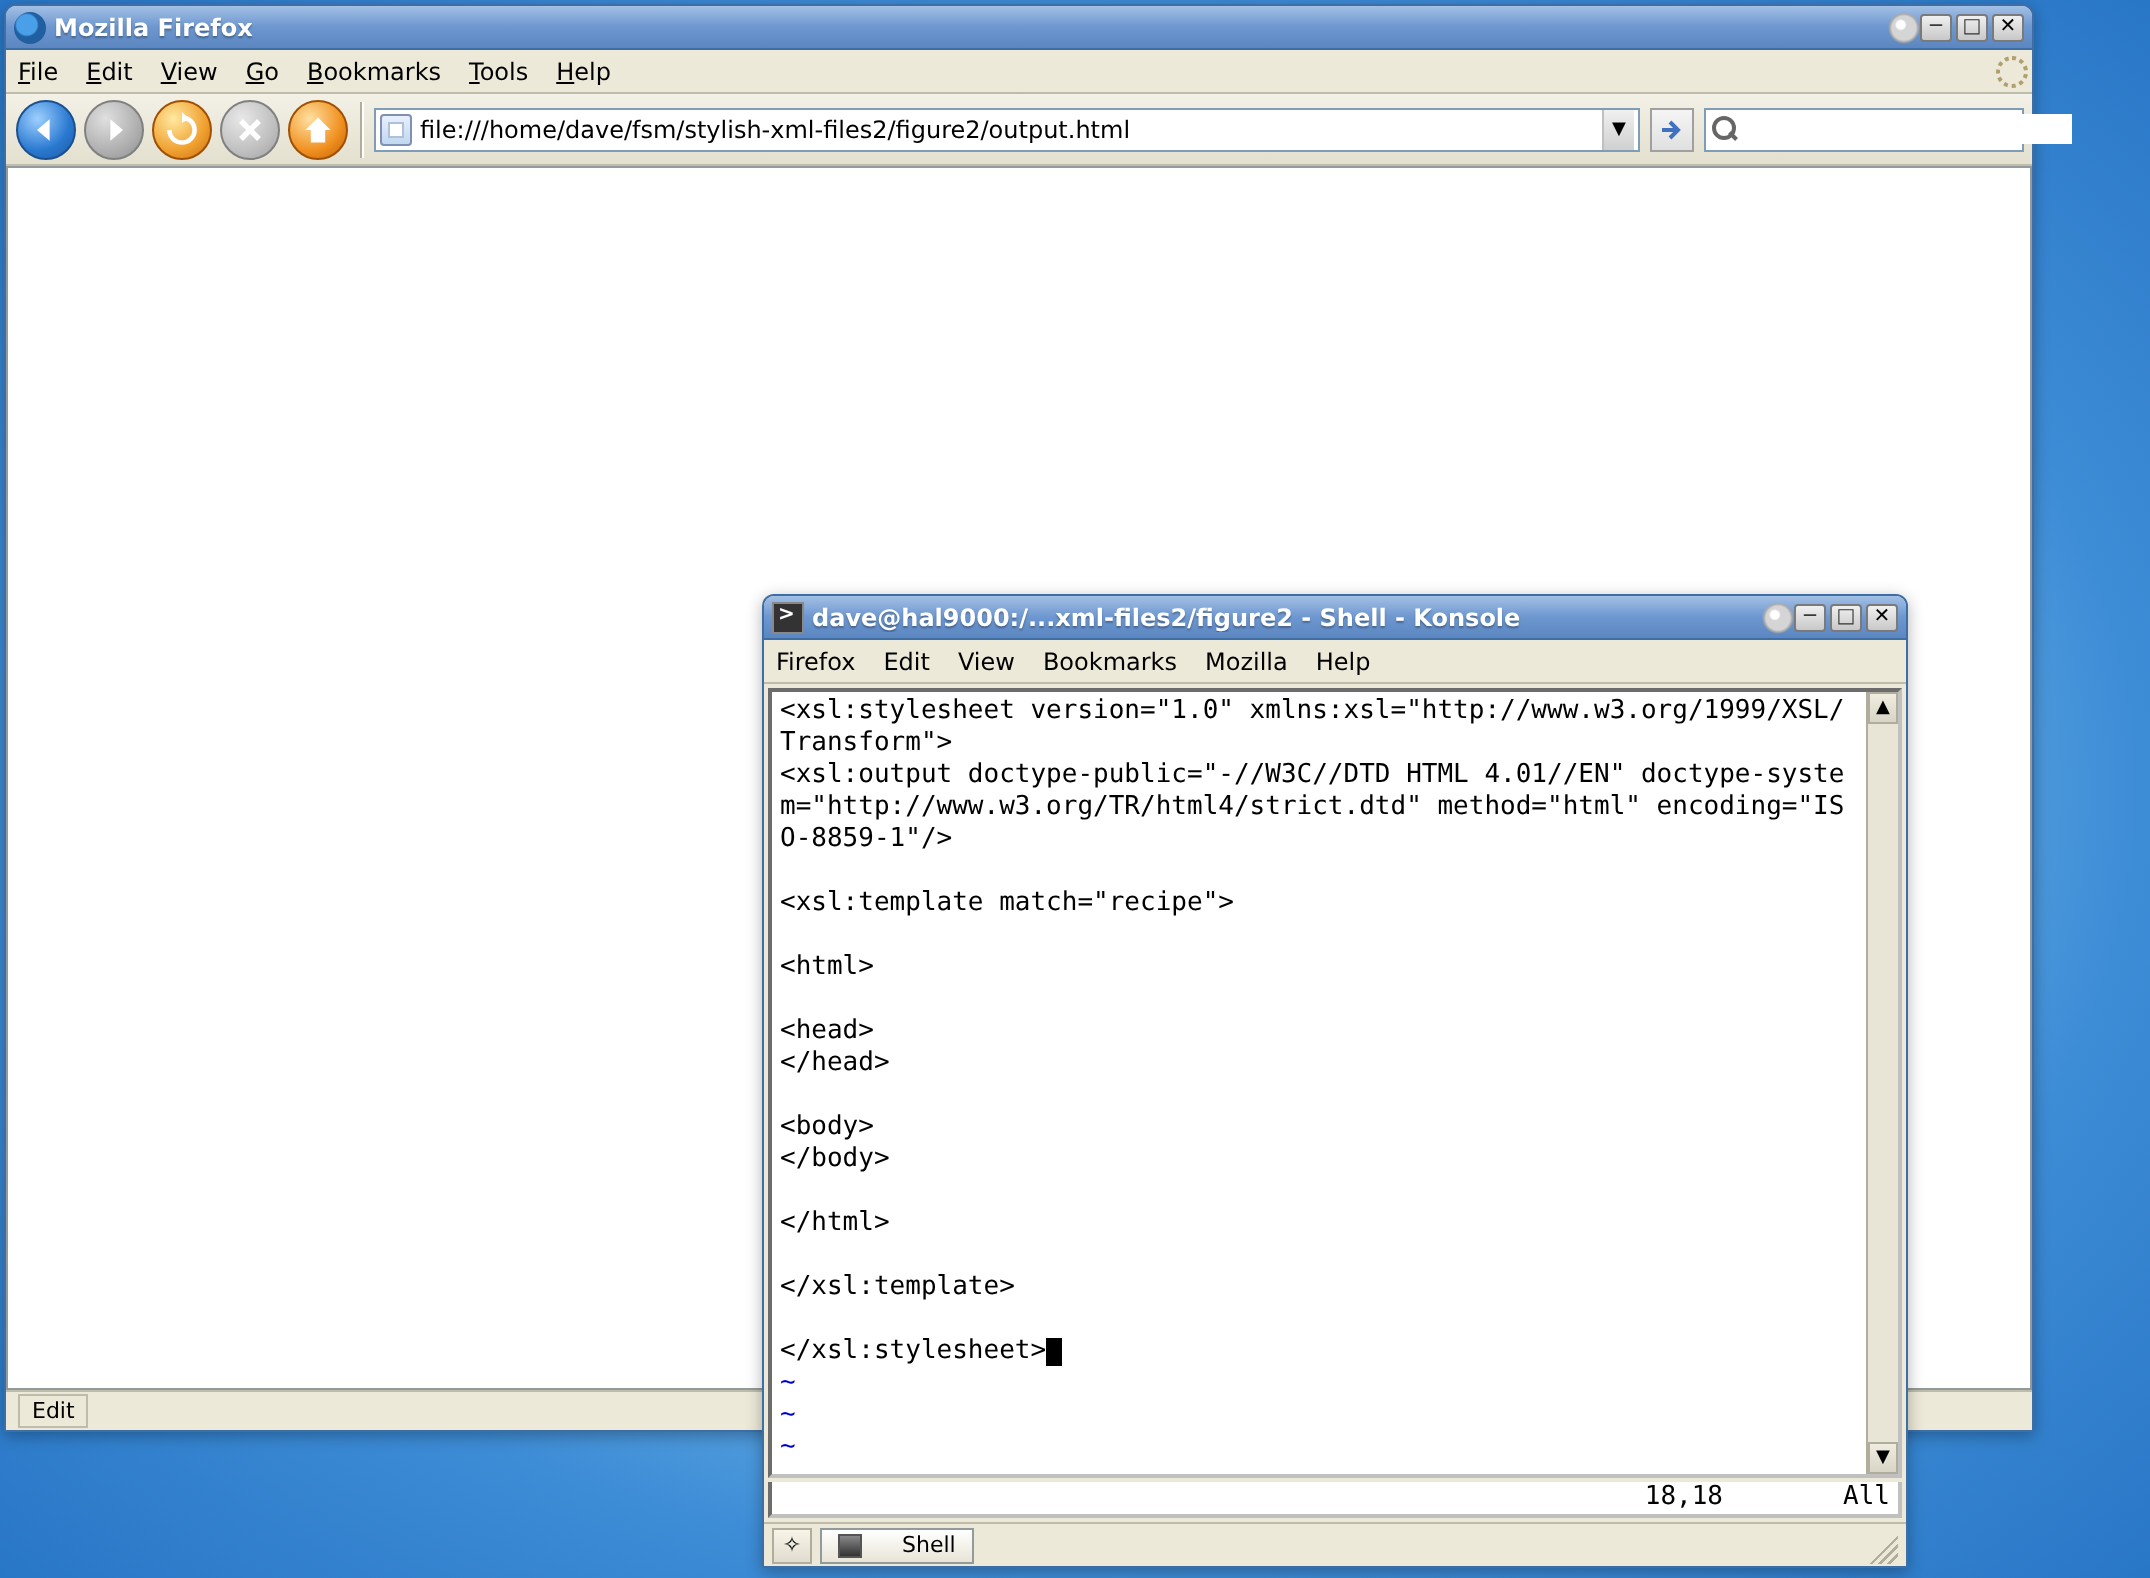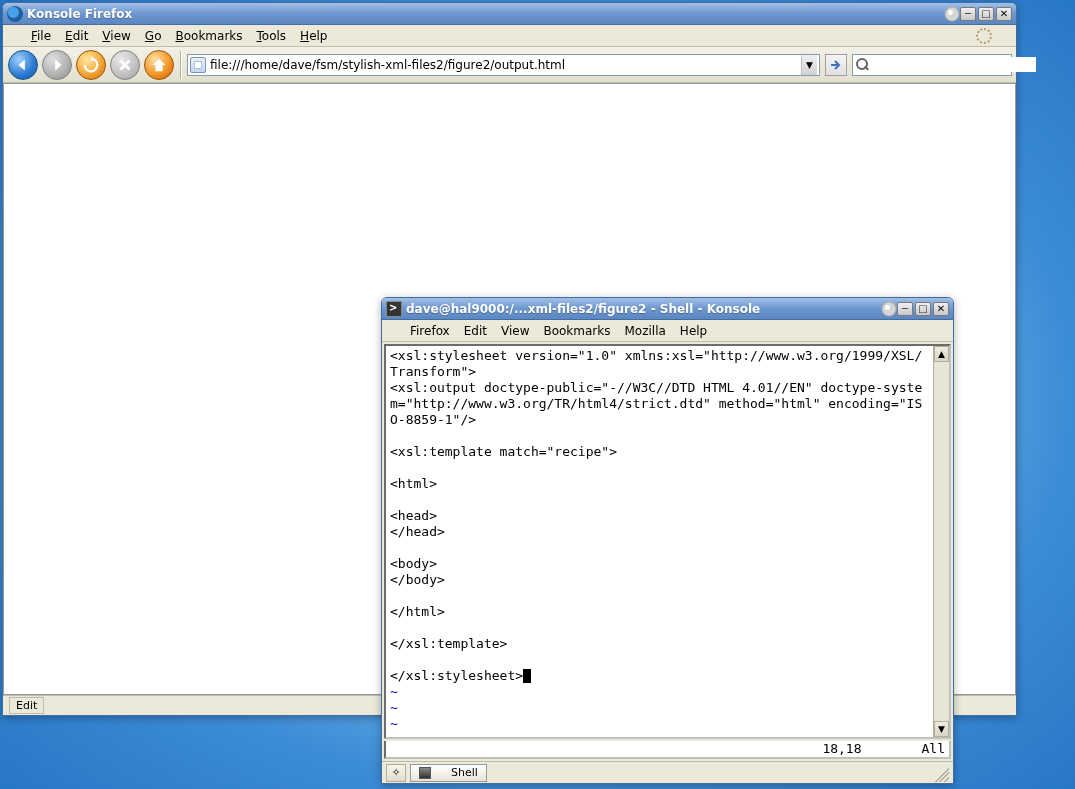--- a/index.html
+++ b/index.html
@@ -58,21 +58,21 @@
     color: #333;
     display:flex; align-items:center; justify-content:center;
   }
   .win-btn.close { color:#000; }
   .menubar {
     height: 22px;
     background: #ece9d8;
     border-bottom: 1px solid #c0bcab;
     display: flex;
     align-items: center;
-    padding: 0 22px;
+    padding: 0 0;
     gap: 2px;
   }
   .menubar .menu-item {
     padding: 2px 6px;
     color: #000;
   }
   .menubar .menu-item u { text-decoration: underline; }
   .menubar .spacer { flex:1; }
   .throbber {
     width: 16px; height:16px;
@@ -280,21 +280,21 @@
   .konsole-icon::after {
     content:">"; color:#fff; font-size:10px; position:absolute; left:2px; top:0;
   }
 </style>
 </head>
 <body>
 
 <div class="window" style="left:2px; top:2px; width:1015px; height:714px;">
   <div class="titlebar">
     <span class="firefox-icon"></span>
-    <span class="title-text">Konsole Firefox</span>
+    <span class="title-text">Mozilla Firefox</span>
     <span class="swirl"></span>
     <div class="win-controls">
       <div class="win-btn">─</div>
       <div class="win-btn">□</div>
       <div class="win-btn close">✕</div>
     </div>
   </div>
   <div class="menubar">
     <span class="menu-item"><u>F</u><span>ile</span></span>
     <span class="menu-item"><u>E</u>dit</span>

